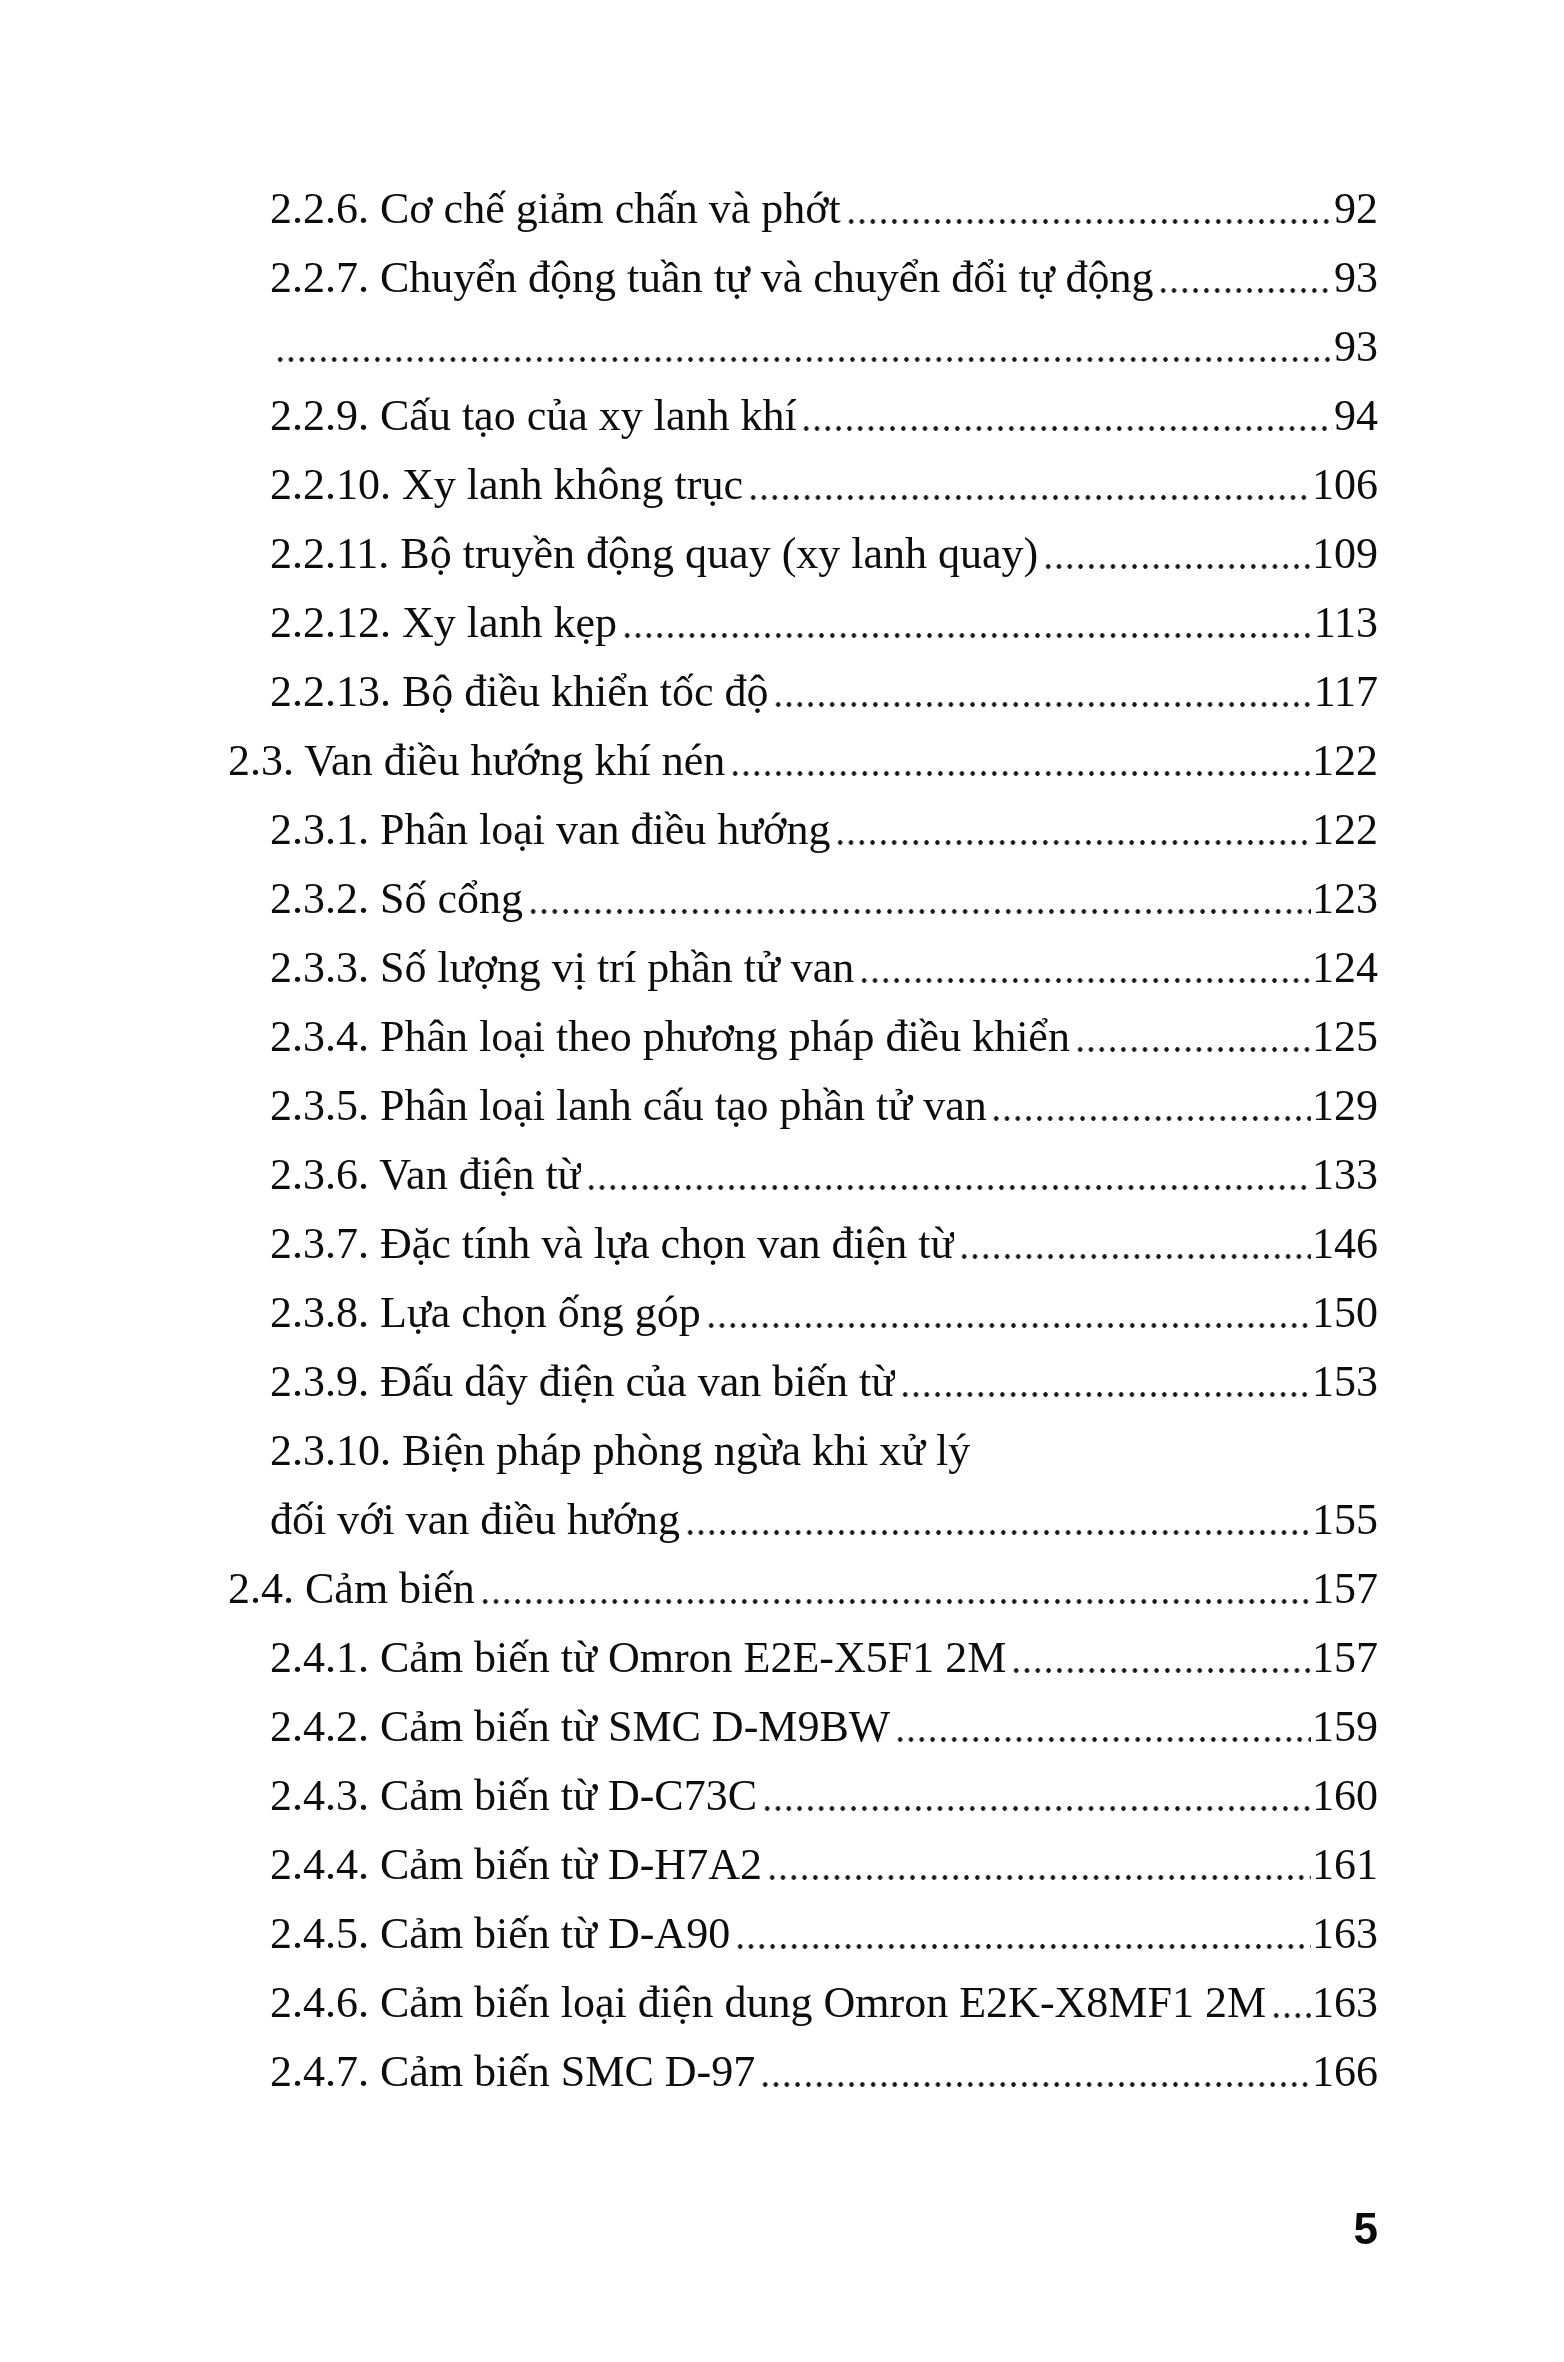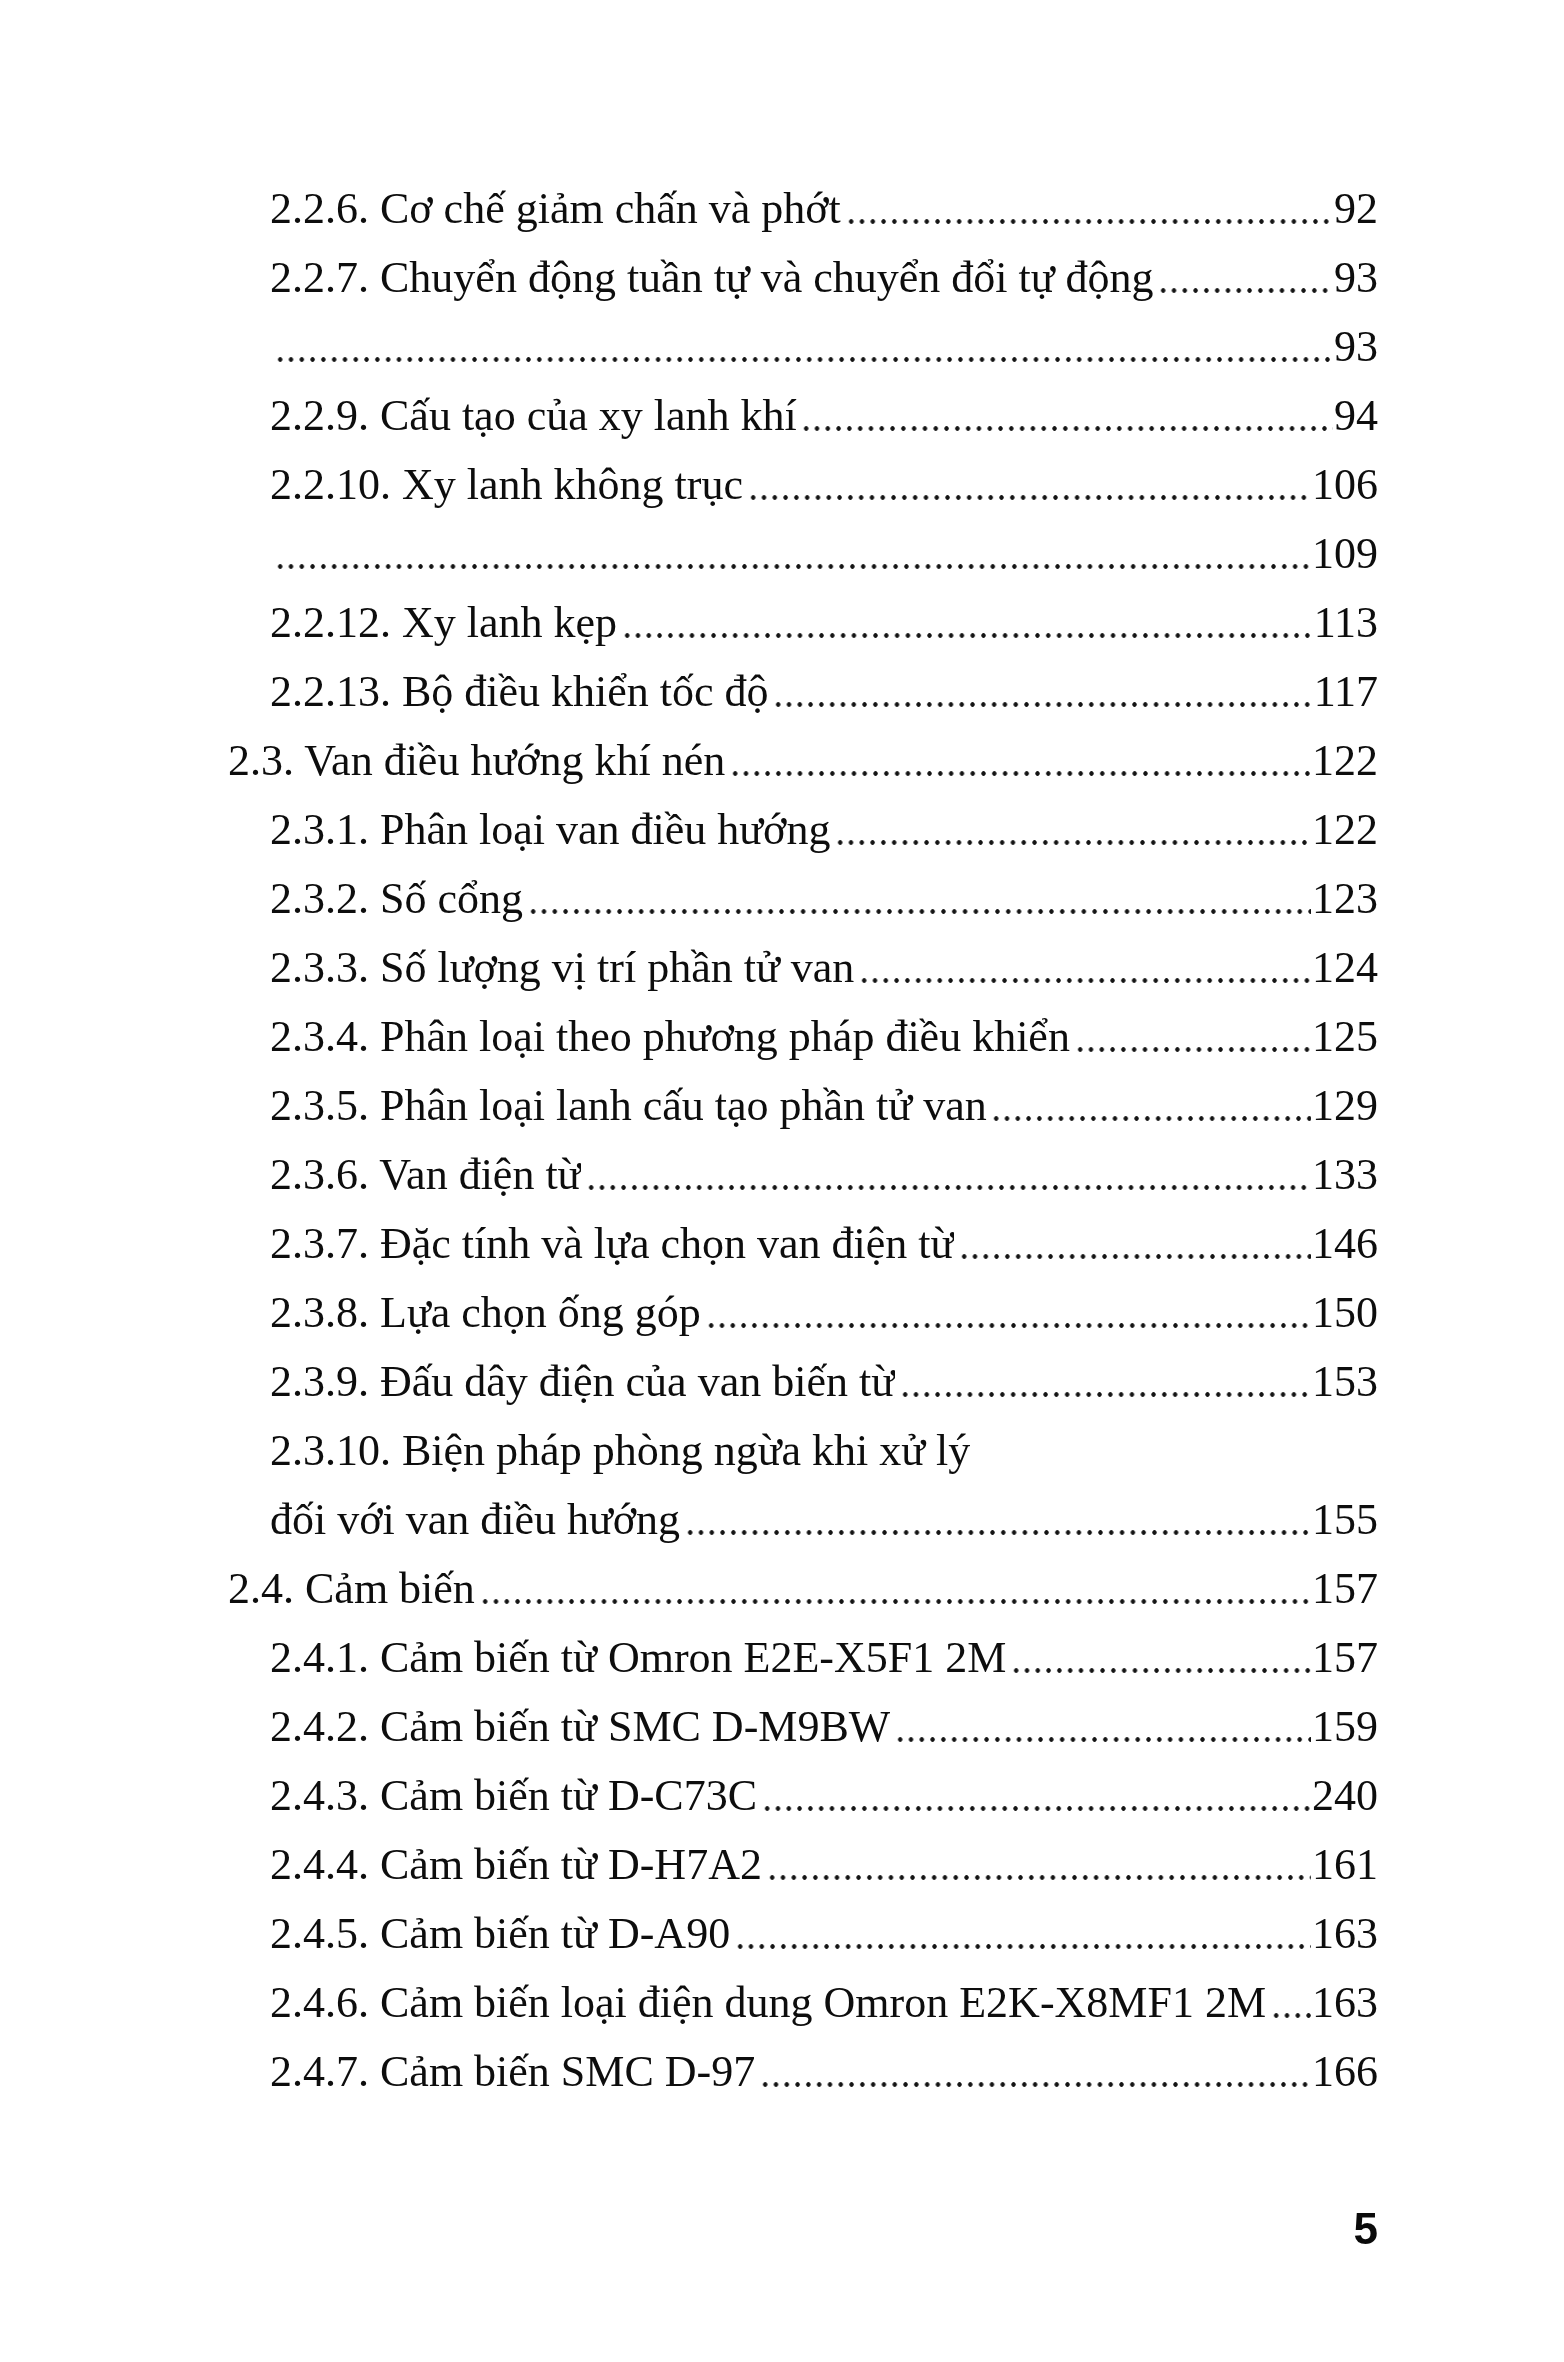--- a/index.html
+++ b/index.html
@@ -80,20 +80,21 @@
       <span class="label">2.2.9. Cấu tạo của xy lanh khí</span>
       <span class="leader"></span>
       <span class="pagenum">94</span>
     </div>
     <div class="row sub">
       <span class="label">2.2.10. Xy lanh không trục</span>
       <span class="leader"></span>
       <span class="pagenum">106</span>
     </div>
     <div class="row sub">
+      <span class="label">2.2.11. Bộ truyền động quay (xy lanh quay)</span>
       <span class="leader"></span>
       <span class="pagenum">109</span>
     </div>
     <div class="row sub">
       <span class="label">2.2.12. Xy lanh kẹp</span>
       <span class="leader"></span>
       <span class="pagenum">113</span>
     </div>
     <div class="row sub">
       <span class="label">2.2.13. Bộ điều khiển tốc độ</span>
@@ -174,21 +175,21 @@
       <span class="pagenum">157</span>
     </div>
     <div class="row sub">
       <span class="label">2.4.2. Cảm biến từ SMC D-M9BW</span>
       <span class="leader"></span>
       <span class="pagenum">159</span>
     </div>
     <div class="row sub">
       <span class="label">2.4.3. Cảm biến từ D-C73C</span>
       <span class="leader"></span>
-      <span class="pagenum">240</span>
+      <span class="pagenum">160</span>
     </div>
     <div class="row sub">
       <span class="label">2.4.4. Cảm biến từ D-H7A2</span>
       <span class="leader"></span>
       <span class="pagenum">161</span>
     </div>
     <div class="row sub">
       <span class="label">2.4.5. Cảm biến từ D-A90</span>
       <span class="leader"></span>
       <span class="pagenum">163</span>

